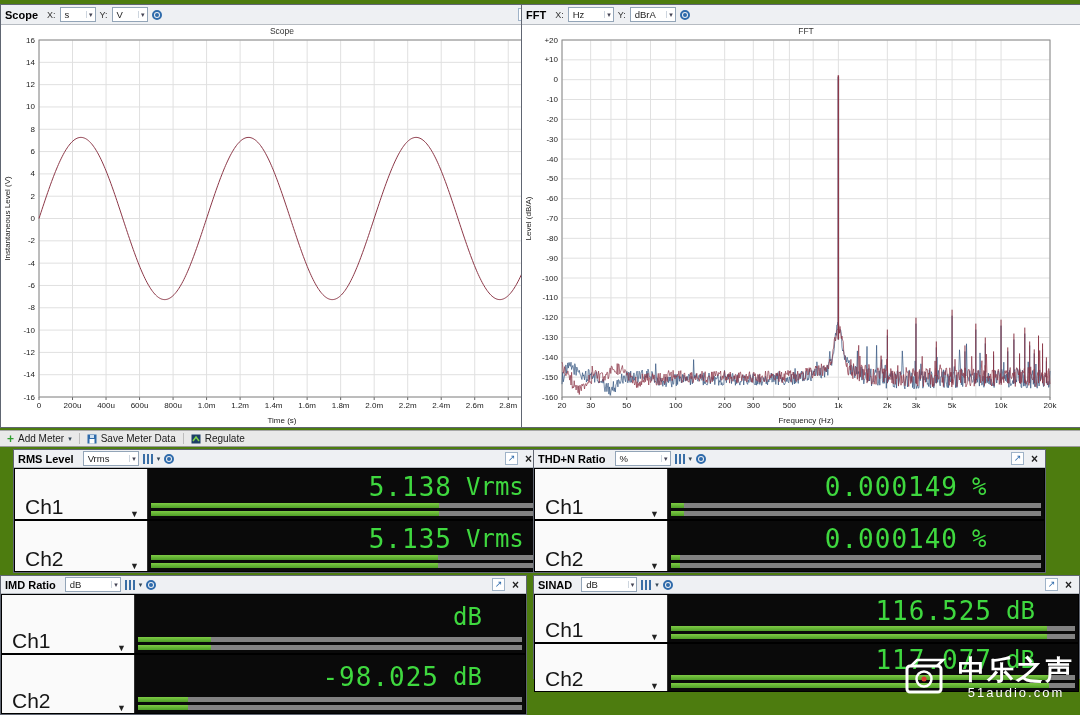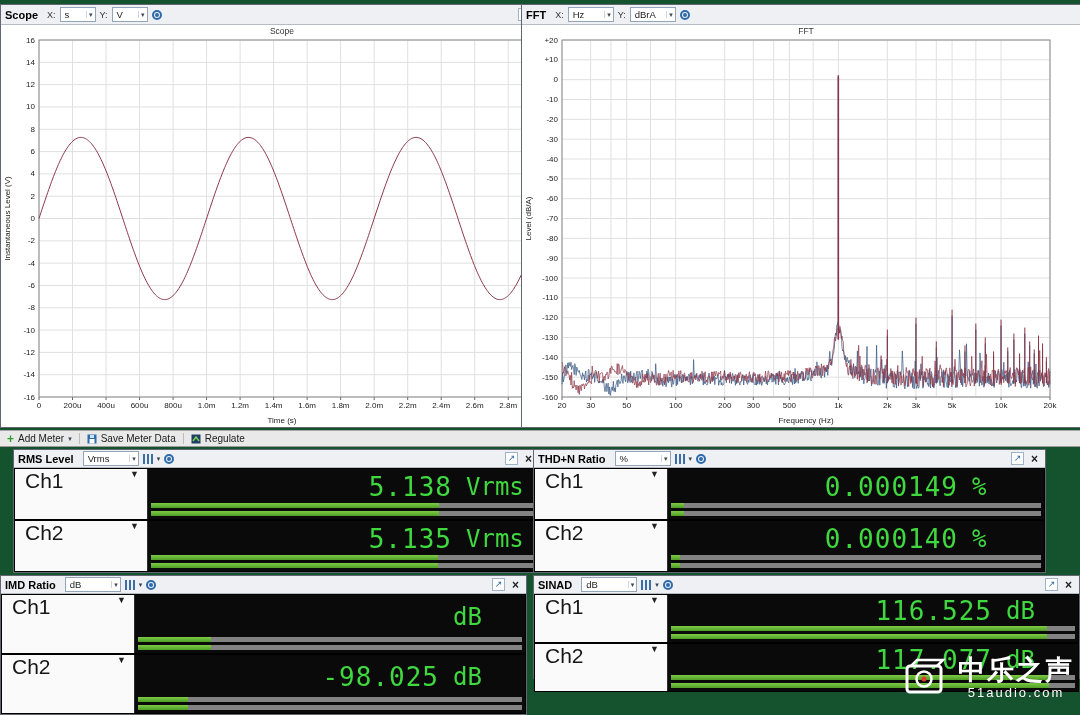--- a/index.html
+++ b/index.html
@@ -1,18 +1,18 @@
 <!DOCTYPE html>
 <html><head>
 <meta charset="utf-8">
 <style>
   *{margin:0;padding:0;box-sizing:border-box}
   html,body{width:1080px;height:715px}
   body{font-family:"Liberation Sans",sans-serif;background:#474747;overflow:hidden}
-  .app{position:relative;width:1080px;height:715px;background:#14532d;overflow:hidden}
+  .app{position:relative;width:1080px;height:715px;background:#4d7c0f;overflow:hidden}
 
   .panel{position:absolute;background:#fff;border:1px solid #5f6捕670;border:1px solid #606672;display:flex;flex-direction:column}
   .panel-header{height:20px;background:#eef0f3;border-bottom:1px solid #b7bcc2;display:flex;align-items:center;gap:4px;padding:0 4px;font-size:10px;color:#222;flex:0 0 auto}
   .meter-panel .panel-header{height:18px}
   .p-title{font-weight:bold;font-size:11px;color:#000;margin-right:5px;white-space:nowrap}
   .hdr-label{font-size:9px;color:#333}
   .dropdown{background:#fff;border:1px solid #93a5b8;height:15px;display:inline-flex;align-items:center;font-size:9.5px;color:#222;padding:0 2px 0 4px;gap:3px;white-space:nowrap}
   .dropdown.w36{min-width:36px;justify-content:space-between}
   .dropdown.w46{min-width:46px;justify-content:space-between}
   .dropdown.w56{min-width:56px;justify-content:space-between}
@@ -26,21 +26,21 @@
   .close{width:13px;height:13px;color:#222;font-size:12px;font-weight:bold;display:inline-flex;align-items:center;justify-content:center;line-height:1}
   .chart-body{flex:1;background:#fff;overflow:hidden}
 
   .toolbar{position:absolute;left:0;top:430px;width:1080px;height:17px;background:#e9e9e9;border-top:1px solid #a8a8a8;border-bottom:1px solid #9a9a9a;display:flex;align-items:center;padding:0 3px;gap:3px;font-size:10px;color:#1c1c1c}
   .tb-btn{display:inline-flex;align-items:center;gap:4px;padding:0 4px;height:15px;white-space:nowrap}
   .tb-sep{width:1px;height:11px;background:#bdbdbd}
   .plus-icon{color:#2e9e2e;font-weight:bold;font-size:12px;line-height:1}
 
   .meter-body{flex:1;background:#000;display:flex;flex-direction:column;gap:2px;padding:1px}
   .meter-row{flex:1;display:flex;background:#0a0a0a;min-height:0}
-  .ch-cell{width:133px;flex:0 0 133px;background:#fafafa;display:flex;align-items:flex-start;justify-content:space-between;padding:0 8px 0 10px;border-right:1px solid #2e2e2e}
+  .ch-cell{width:133px;flex:0 0 133px;background:#fafafa;display:flex;align-items:flex-end;justify-content:space-between;padding:0 8px 0 10px;border-right:1px solid #2e2e2e}
   .ch-label{font-size:21px;color:#161616}
   .ch-arrow{font-size:9px;color:#222}
   .meter-display{flex:1;display:flex;flex-direction:column;min-width:0}
   .meter-value-line{flex:1;display:flex;justify-content:flex-end;align-items:center;gap:14px;padding:1px 10px 0 0}
   .meter-value{font-size:26px;color:#3fd83f;letter-spacing:1px;font-family:"DejaVu Sans Mono","Liberation Mono",monospace;white-space:nowrap}
   .meter-unit{font-size:24px;color:#3fd83f;min-width:62px;font-family:"DejaVu Sans Mono","Liberation Mono",monospace;white-space:nowrap}
   .meter-bars{flex:0 0 auto;padding:0 3px 3px 3px;display:flex;flex-direction:column;gap:3px}
   .bar{height:5px;background:#828282;position:relative;overflow:hidden}
   .bar-fill{position:absolute;left:0;top:0;bottom:0;background:linear-gradient(#7ecb45,#4e9e26)}
 

